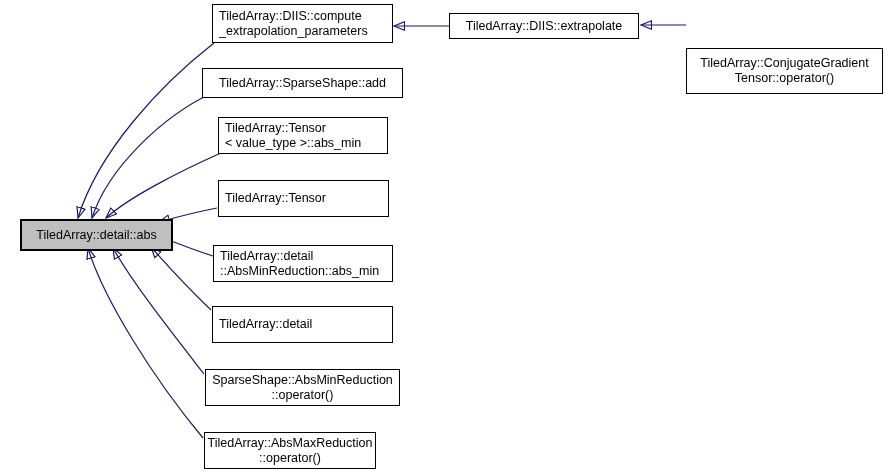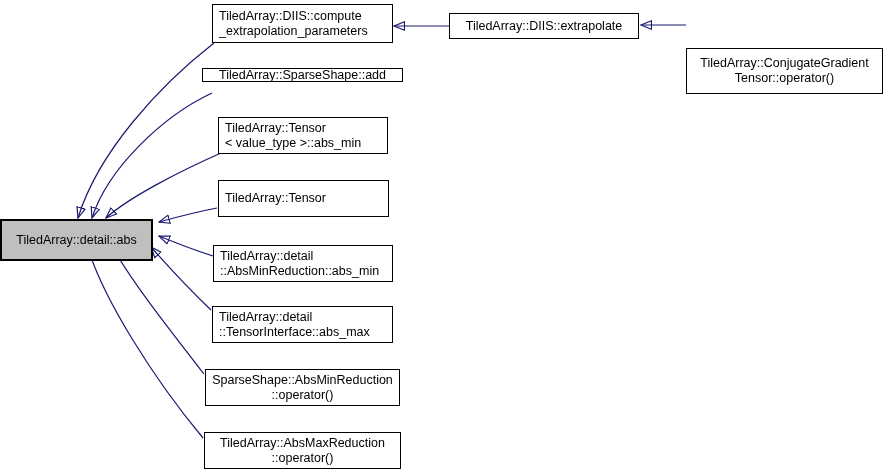--- a/index.html
+++ b/index.html
@@ -41,29 +41,29 @@
     padding: 1px 6px;
     white-space: nowrap;
   }
   .node.align-left   { align-items: flex-start; text-align: left; }
   .node.align-center { align-items: center;     text-align: center; }
   .node.highlight {
     background: #bfbfbf;
     border-width: 2px;
   }
   
-  #n-abs        { left: 0;   top: 219px; width: 153px; height: 42px; }
+  #n-abs        { left: 20px;   top: 219px; width: 153px; height: 32px; }
   #n-compute    { left: 212px; top: 4px;   width: 181px; height: 39px; }
-  #n-sparseadd  { left: 202px; top: 68px;  width: 201px; height: 14px; }
+  #n-sparseadd  { left: 202px; top: 68px;  width: 201px; height: 30px; }
   #n-tmin       { left: 218px; top: 117px; width: 170px; height: 37px; }
   #n-tmax       { left: 218px; top: 180px; width: 171px; height: 37px; }
   #n-timin      { left: 213px; top: 245px; width: 180px; height: 37px; }
   #n-timax      { left: 212px; top: 306px; width: 181px; height: 37px; }
   #n-absmin     { left: 205px; top: 369px; width: 195px; height: 37px; }
-  #n-absmax     { left: 204px; top: 432px; width: 197px; height: 37px; }
+  #n-absmax     { left: 204px; top: 432px; width: 172px; height: 37px; }
   #n-extrap     { left: 449px; top: 13px;  width: 190px; height: 26px; }
   #n-conjgrad   { left: 686px; top: 5px;   width: 197px; height: 46px; margin-top: 43px; }
 </style>
 </head>
 <body>
 
 <div id="canvas">
 
   <svg id="edge-layer" width="893" height="475" viewBox="0 0 893 475" xmlns="http://www.w3.org/2000/svg">
     <defs>
@@ -105,21 +105,20 @@
     <span>TiledArray::Tensor</span>
   </div>
 
   <div id="n-timin" class="node align-left">
     <span>TiledArray::detail</span>
     <span>::AbsMinReduction::abs_min</span>
   </div>
 
   <div id="n-timax" class="node align-left">
     <span>TiledArray::detail</span>
-    <span>::TensorInterface::abs_max</span>
   </div>
 
   <div id="n-absmin" class="node align-center">
     <span>SparseShape::AbsMinReduction</span>
     <span>::operator()</span>
   </div>
 
   <div id="n-absmax" class="node align-center">
     <span>TiledArray::AbsMaxReduction</span>
     <span>::operator()</span>

